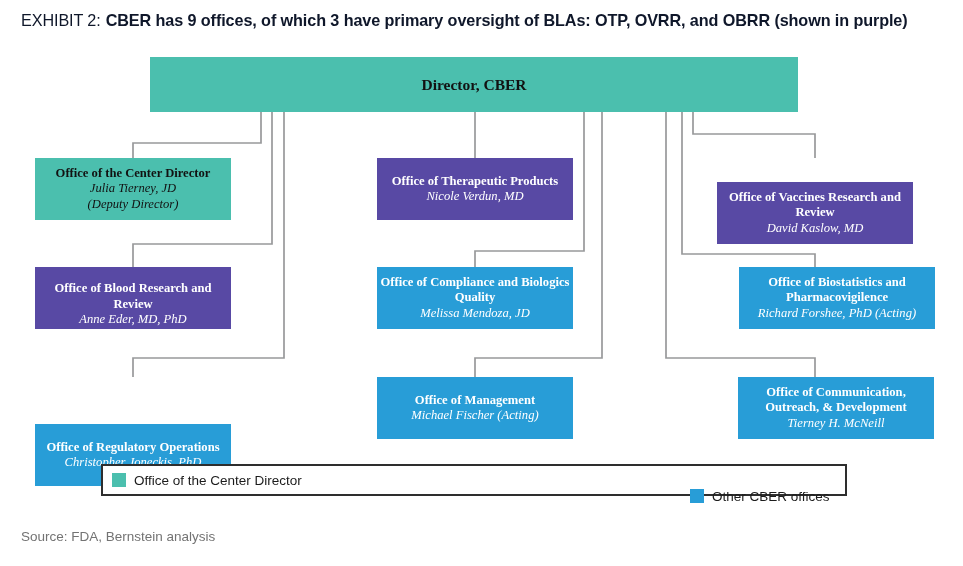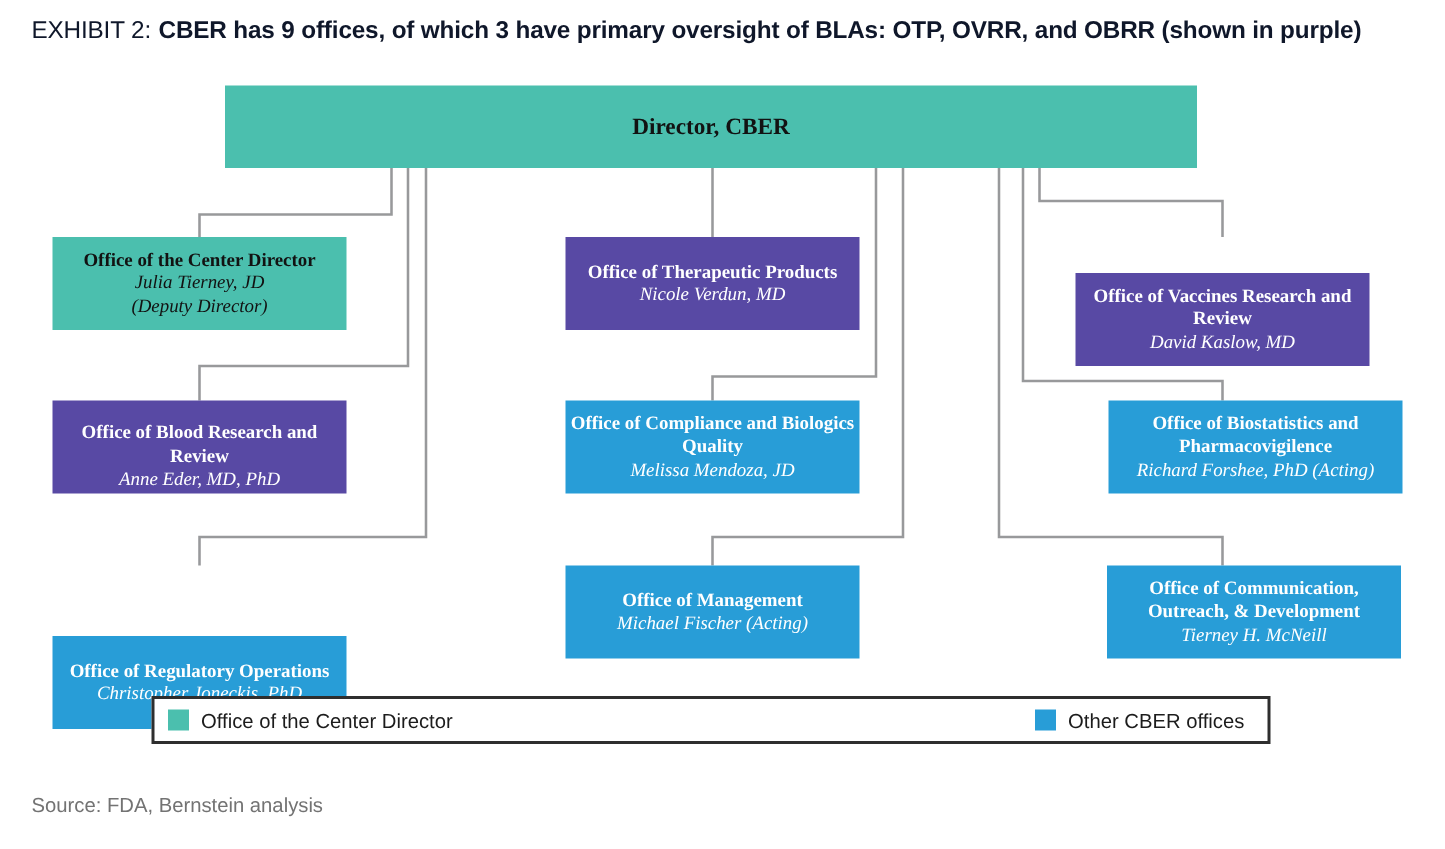--- a/index.html
+++ b/index.html
@@ -49,21 +49,21 @@
   .legend{
     position:absolute;left:101px;top:464px;width:746px;height:32px;
     border:2px solid #2e2e2e;box-sizing:border-box;background:#fff;
   }
   .legend-item{
     position:absolute;top:0;height:100%;display:flex;align-items:center;gap:8px;
     font-size:13.5px;color:#1c1c1c;white-space:nowrap;
   }
   .li-0{left:9px;}
   .li-1{left:276px;}
-  .li-2{left:587px;}
+  .li-2{left:587px;margin-top:16px;}
   .swatch{width:14px;height:14px;flex:0 0 14px;}
 
   .source{position:absolute;left:21px;top:529px;font-size:13.5px;color:#737373;}
 </style>
 </head>
 <body>
 
 <div class="stage">
 
   <div class="title">

